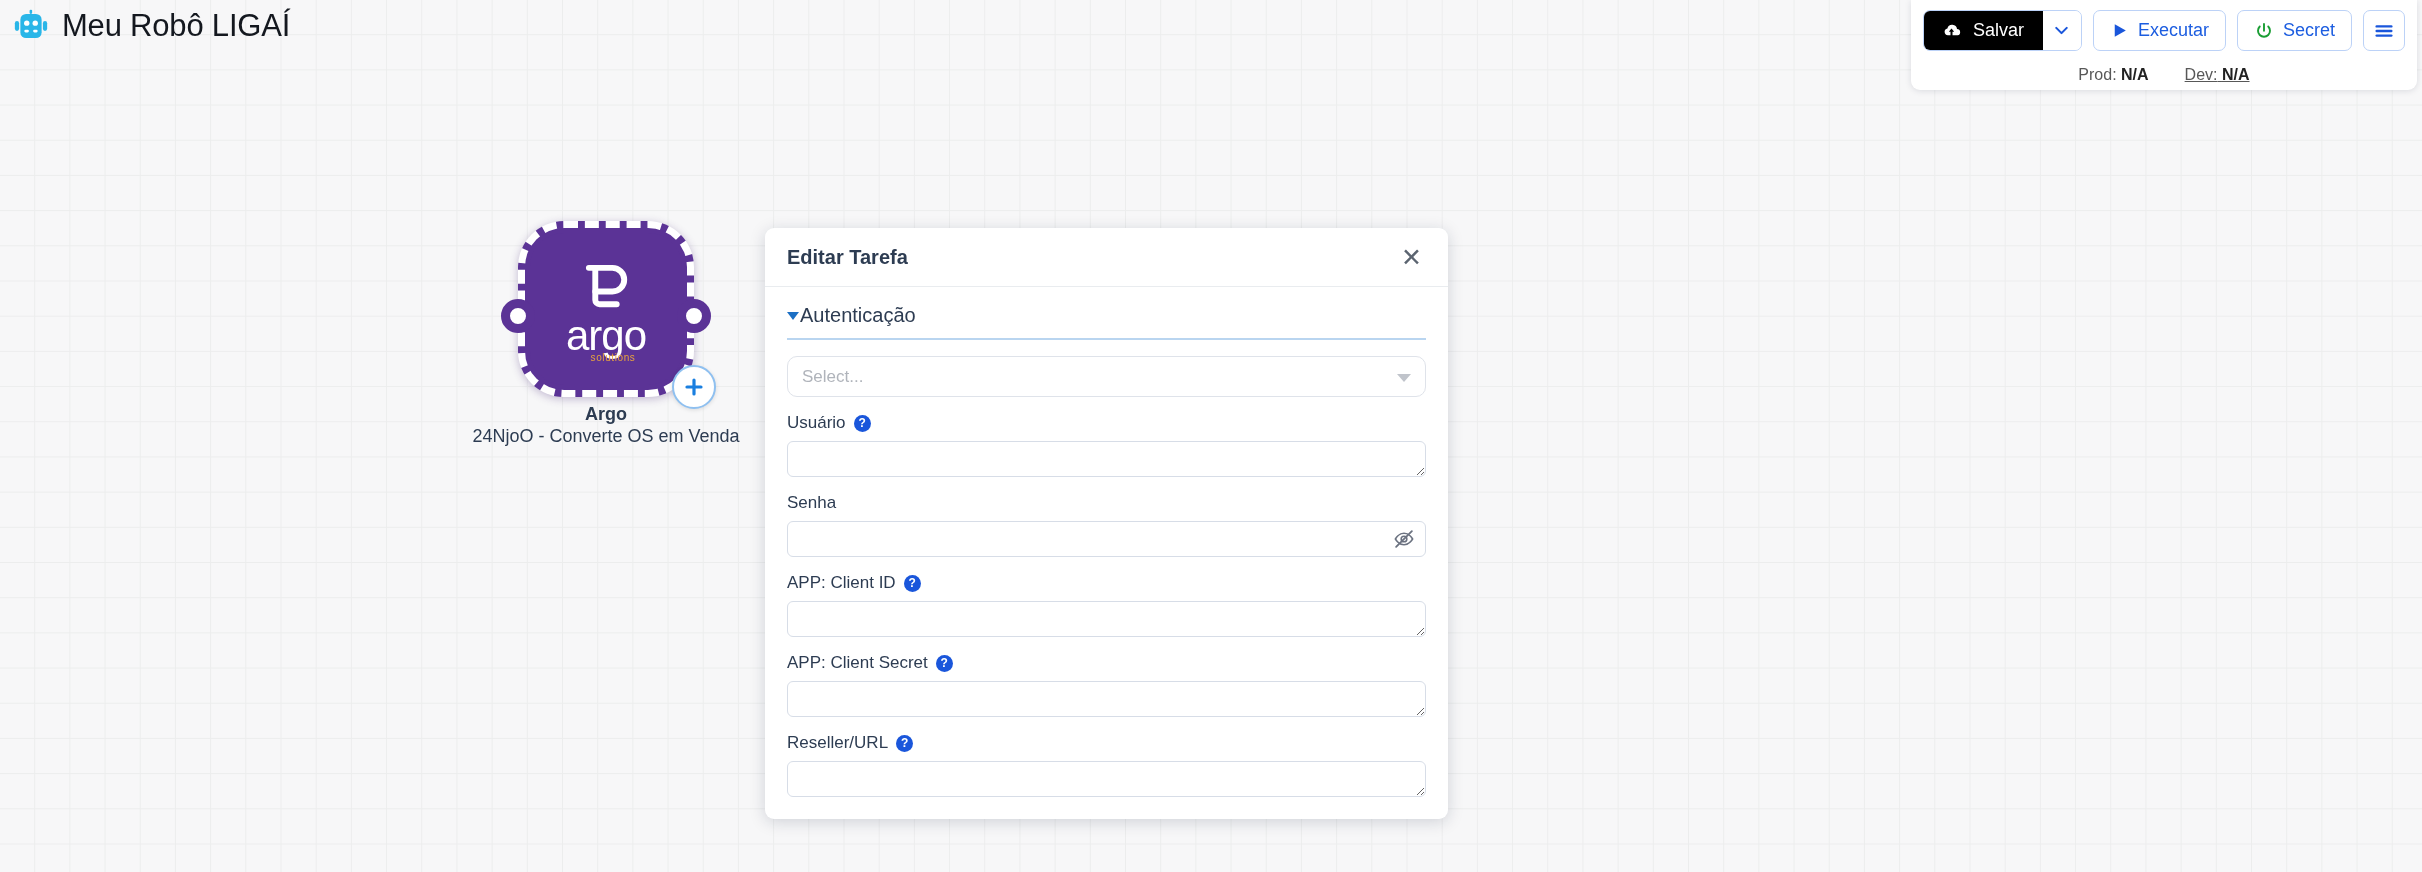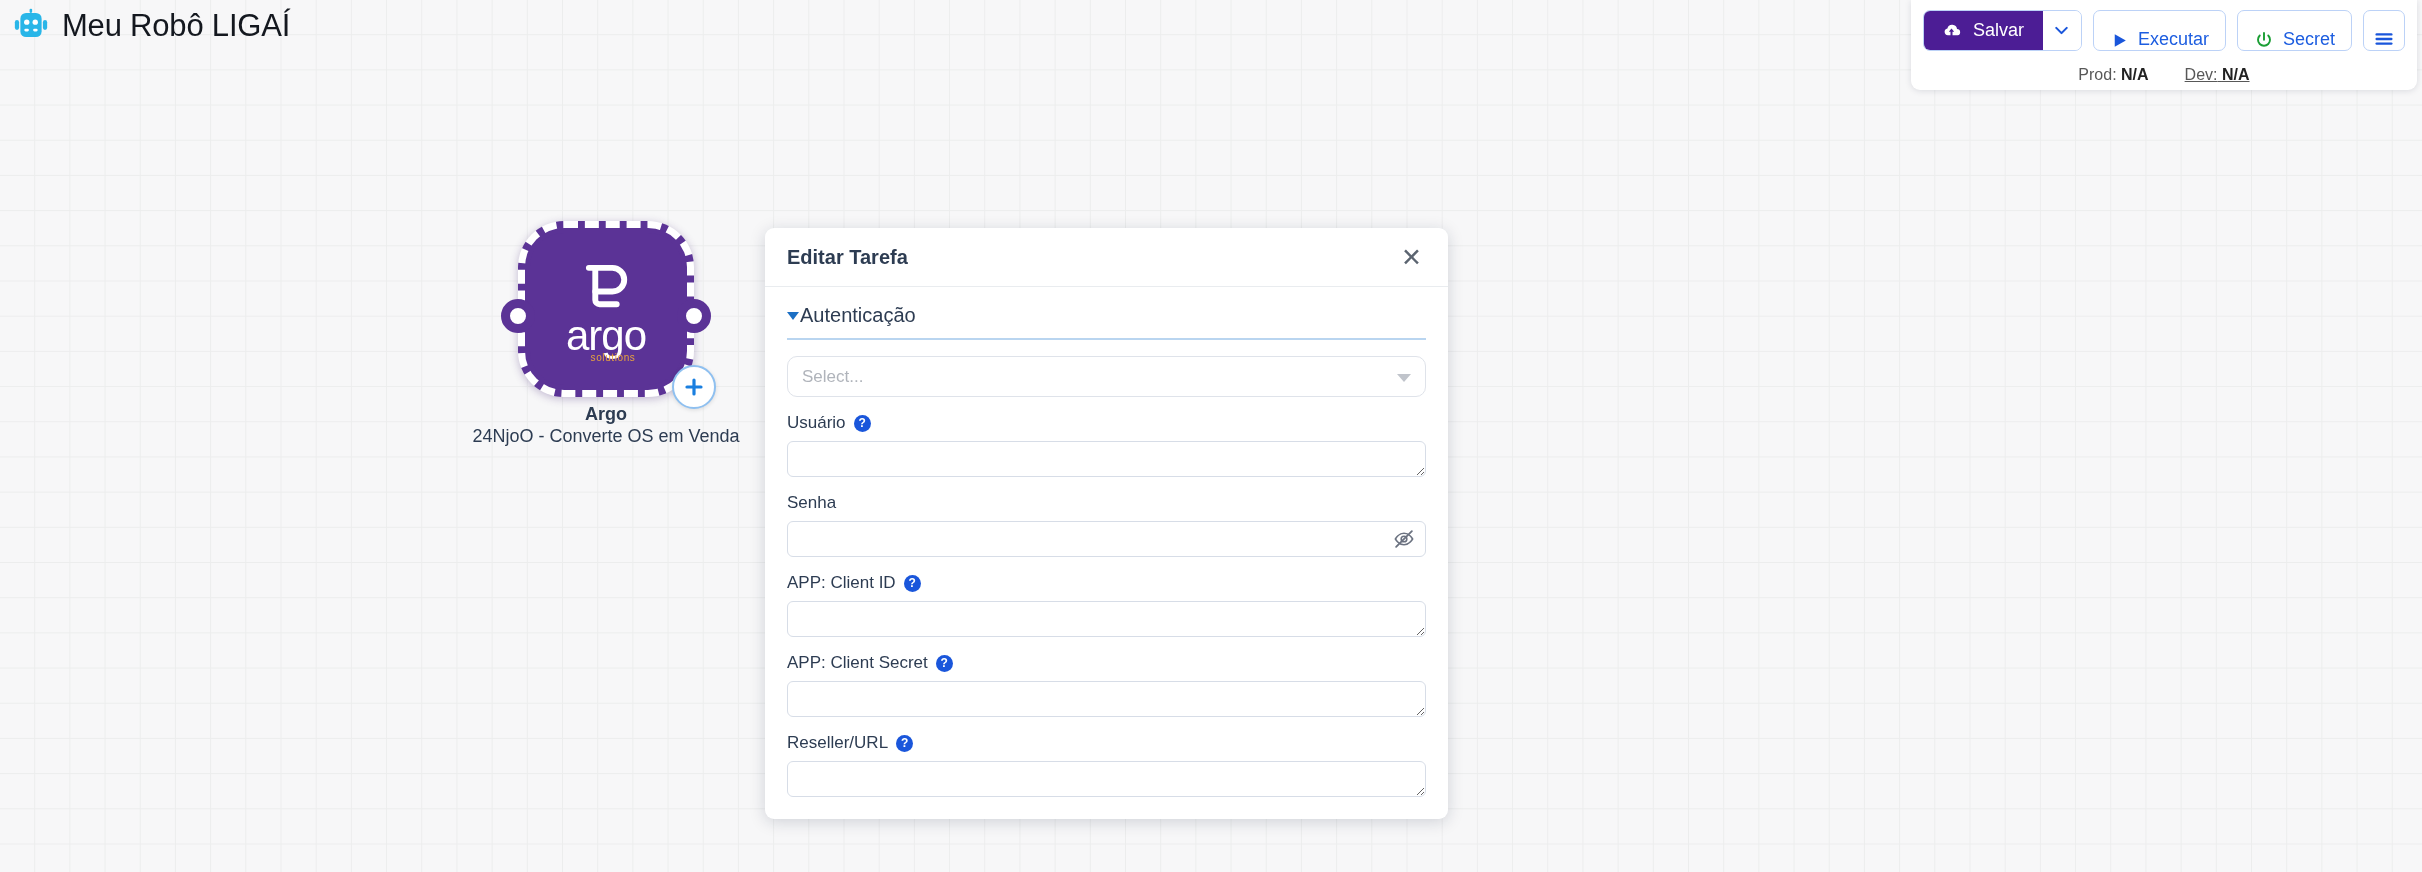--- a/index.html
+++ b/index.html
@@ -14,21 +14,21 @@
     background-image:
       linear-gradient(to right, #eceded 1px, transparent 1px),
       linear-gradient(to bottom, #eceded 1px, transparent 1px);
     background-size: 35.2px 35.2px;
     background-position: -1px -1px;
   }
 
   
   #app-title-bar {
     position: absolute; top: 8px; left: 14px;
-    display: flex; gap: 14px;
+    display: flex; align-items: center; gap: 14px;
     z-index: 5;
   }
   #robot-icon { width: 34px; height: 34px; display: block; }
   #app-title {
     font-size: 31px;
     font-weight: 400;
     color: #14181f;
     letter-spacing: -0.2px;
     white-space: nowrap;
   }
@@ -40,42 +40,42 @@
     border-bottom-left-radius: 9px;
     border-bottom-right-radius: 9px;
     box-shadow: 0 1px 6px rgba(20,30,60,0.13);
     padding: 10px 12px 6px 12px;
     z-index: 10;
   }
   #toolbar-row {
     display: flex; align-items: center; gap: 11px;
   }
   .tb-btn {
-    display: flex; align-items: flex-end; justify-content: center;
+    display: flex; align-items: center; justify-content: center;
     gap: 9px;
     height: 41px;
     border-radius: 7px;
     font-size: 18px;
     cursor: pointer;
     white-space: nowrap;
     background: #ffffff;
     border: 1px solid #bcd2f7;
     color: #1c5de0;
     padding: 0 16px;
   }
   #save-group {
     display: flex; align-items: stretch;
     border: 1px solid #bcd2f7;
     border-radius: 7px;
     overflow: hidden;
     height: 41px;
   }
   #save-button {
     display: flex; align-items: center; gap: 11px;
-    background: #4c1d95;
+    background: #000000;
     color: #ffffff;
     border: none;
     padding: 0 19px 0 17px;
     font-size: 18px;
     cursor: pointer;
     font-family: inherit;
   }
   #save-dropdown-toggle {
     display: flex; align-items: center; justify-content: center;
     width: 38px;

